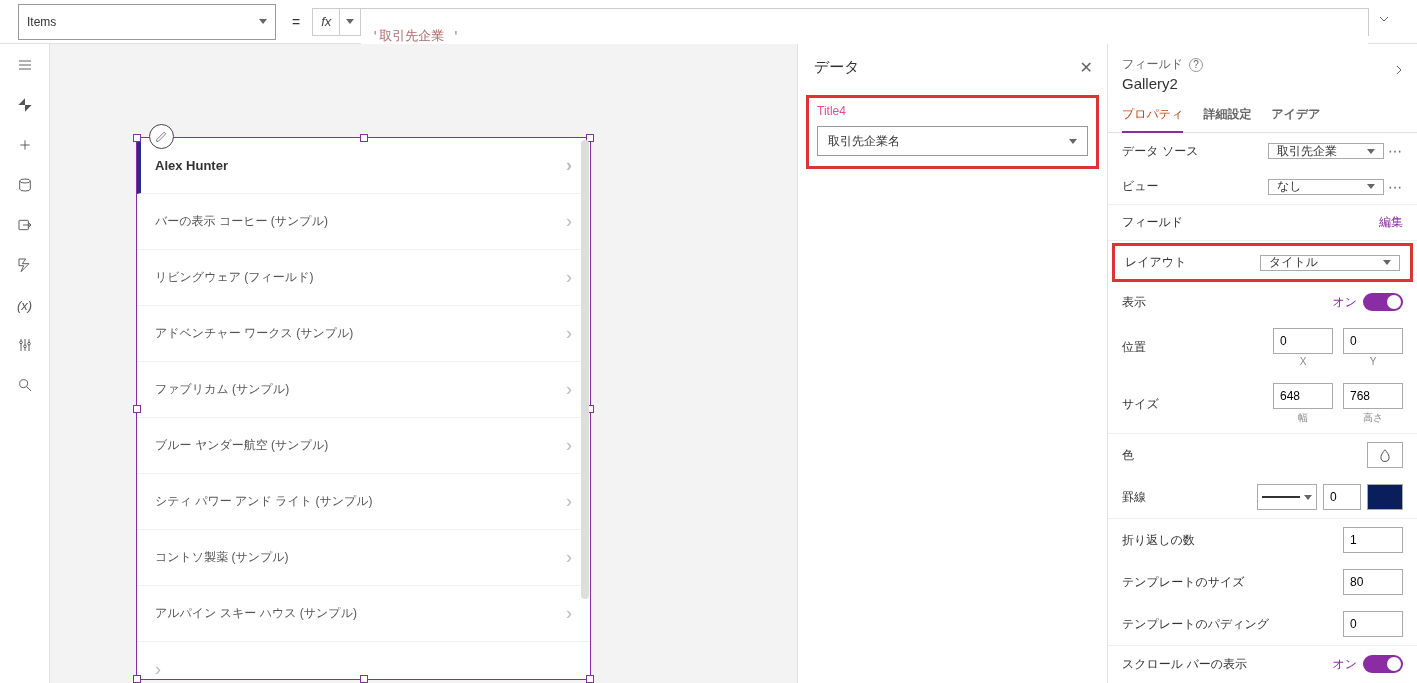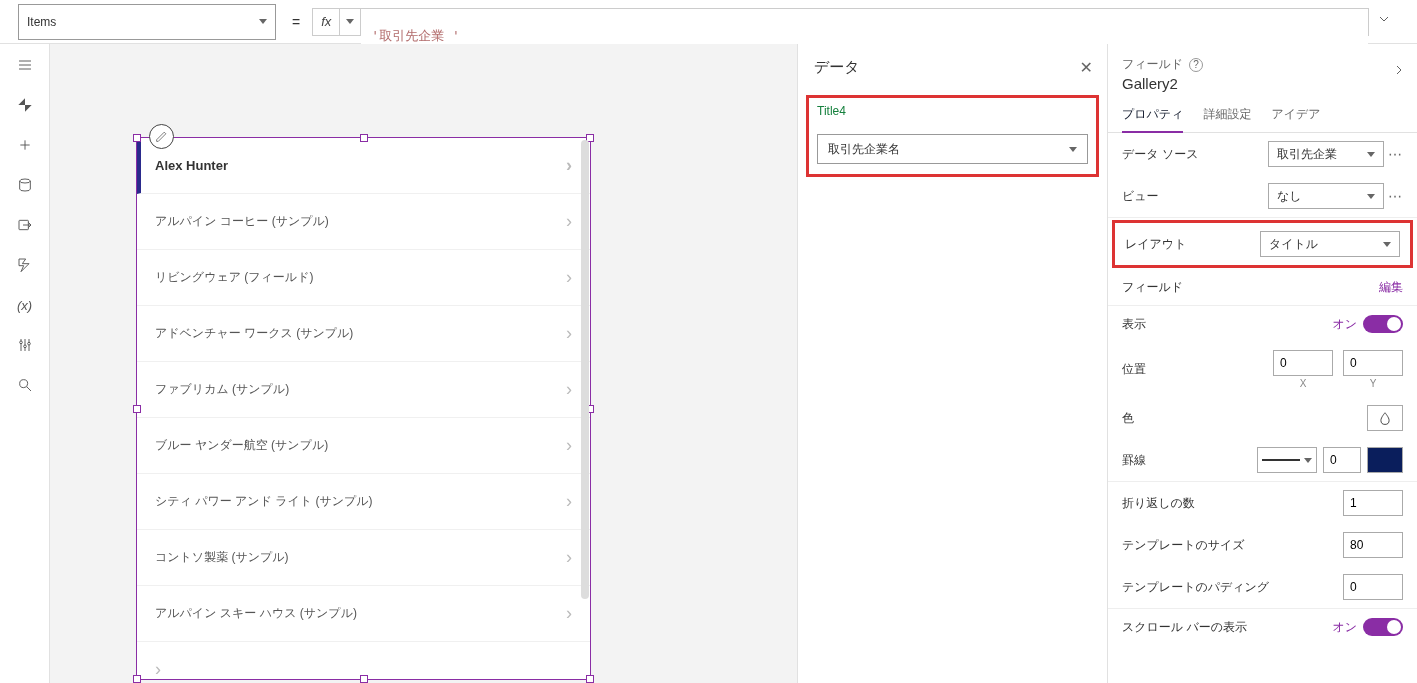--- a/index.html
+++ b/index.html
@@ -28,38 +28,38 @@
 .edit-badge { position:absolute; left:12px; top:-14px; width:25px; height:25px; border-radius:50%; border:1.5px solid #444; background:#fff; display:flex; align-items:center; justify-content:center; font-size:12px;}
 .g-item { height: 56px; padding: 0 18px; display: flex; align-items: center; justify-content: space-between; border-bottom: 1px solid #f0f0f0; font-size: 12px; color:#555;}
 .g-item.first { font-weight: 600; font-size: 13px; color: #333; border-left: 4px solid #2a2a8c; padding-left: 14px; }
 .g-chevron { color: #bbb; font-size: 18px; }
 .g-scrollbar { position:absolute; right:1px; top:2px; bottom:80px; width:8px; background:#ddd; border-radius:4px;}
 
 .data-pane { width: 310px; border-left: 1px solid #e1e1e1; background: #fff; }
 .dp-header { display:flex; align-items:center; justify-content:space-between; padding: 14px 14px 14px 16px; font-size: 15px; }
 .dp-close { font-size: 16px; color:#666; cursor:pointer; }
 .dp-field-box { margin: 4px 8px 0 8px; border: 3px solid #d33; padding: 6px 8px 10px 8px; }
-.dp-label { font-size: 12px; color: #15803d; margin-bottom: 16px; }
+.dp-label { font-size: 12px; color: #ec4899; margin-bottom: 8px; }
 .dp-select { height: 30px; border: 1px solid #999; display:flex; align-items:center; justify-content:space-between; padding: 0 10px; font-size: 12px; }
 
 .prop-pane { width: 310px; border-left: 1px solid #e1e1e1; background: #fff; display:flex; flex-direction:column; position:relative;}
 .pp-head { padding: 12px 14px 4px 14px; }
 .pp-type { font-size: 12px; color:#666; display:flex; align-items:center; gap:6px;}
 .pp-help { width:14px;height:14px;border:1px solid #999;border-radius:50%;display:inline-flex;align-items:center;justify-content:center;font-size:10px;}
 .pp-name { font-size: 15px; margin-top: 2px; }
 .pp-expand-chevron { position:absolute; right:10px; top:18px; font-size:18px; color:#666;}
 
 .pp-tabs { display:flex; gap: 20px; padding: 10px 14px 0 14px; border-bottom:1px solid #e1e1e1; font-size:12px; color:#666;}
-.pp-tab { padding-bottom: 8px; cursor:pointer; }
-.pp-tab.active { color: #0f172a; border-bottom: 2px solid #8a2da5; margin-bottom:-1px; font-weight:500;}
+.pp-tab { padding-bottom: 8px; cursor:pointer;font-weight:bold; }
+.pp-tab.active { color: #c2410c; border-bottom: 2px solid #8a2da5; margin-bottom:-1px; font-weight:500;}
 
 .pp-body { flex:1; overflow-y:auto; }
 .pp-row { display:flex; align-items:center; justify-content:space-between; padding: 8px 14px; font-size:12px; min-height:36px;}
 .pp-row.border-b { border-bottom: 1px solid #eee; }
-.pp-dd { width: 116px; height: 26px; border:1px solid #aaa; display:flex; align-items:center; justify-content:space-between; padding: 0 8px; font-size:12px;}
+.pp-dd { width: 116px; height: 16px; border:1px solid #aaa; display:flex; align-items:center; justify-content:space-between; padding: 0 8px; font-size:12px;}
 .pp-dots { margin-left:4px; color:#666; font-size:14px; letter-spacing:1px;}
 .pp-link { color: #8a2da5; cursor:pointer; }
 .pp-row.highlight { border: 3px solid #d33; margin: 2px 4px; padding: 8px 10px;}
 .pp-input { width: 60px; height: 26px; border:1px solid #aaa; padding: 0 6px; font-size:12px;}
 .pp-sublabel { font-size: 10px; color:#888; text-align:center; margin-top:2px;}
 .pp-dual { display:flex; gap:10px;}
 .pp-dual > div { display:flex; flex-direction:column; align-items:center;}
 .pp-toggle { width: 40px; height: 18px; border-radius: 10px; background: #8a2da5; position:relative; display:inline-block;}
 .pp-toggle::after { content:''; position:absolute; right:2px; top:2px; width:14px; height:14px; background:#fff; border-radius:50%;}
 .pp-toggle-wrap { display:flex; align-items:center; gap:6px; font-size:12px; color:#8a2da5;}
@@ -165,21 +165,21 @@
       <div class="sel-handle sh-bl"></div>
       <div class="sel-handle sh-b"></div>
       <div class="sel-handle sh-br"></div>
       <div class="g-scrollbar"></div>
       <div id="gitems">
           <div class="g-item first">
             <span>Alex Hunter</span>
             <span class="g-chevron">›</span>
           </div>
           <div class="g-item">
-            <span>アルパイン コーヒー (サンプル)</span>
+            <span>バーの表示 コーヒー (サンプル)</span>
             <span class="g-chevron">›</span>
           </div>
           <div class="g-item">
             <span>リビングウェア (フィールド)</span>
             <span class="g-chevron">›</span>
           </div>
           <div class="g-item">
             <span>アドベンチャー ワークス (サンプル)</span>
             <span class="g-chevron">›</span>
           </div>
@@ -256,51 +256,64 @@
       <div class="pp-row border-b">
         <span>ビュー</span>
         <div style="display:flex;align-items:center;">
           <div class="pp-dd">
             <span>なし</span>
             <span class="chev"></span>
           </div>
           <span class="pp-dots">⋯</span>
         </div>
       </div>
+      <div class="pp-row border-b">
+        <span>フィールド</span>
+        <span class="pp-link">編集</span>
+      </div>
       <div class="pp-row highlight">
         <span>レイアウト</span>
         <div class="pp-dd" style="width:140px">
           <span>タイトル</span>
           <span class="chev"></span>
         </div>
       </div>
-      <div class="pp-row border-b">
-        <span>フィールド</span>
-        <span class="pp-link">編集</span>
-      </div>
       <div class="pp-row">
         <span>表示</span>
         <span class="pp-toggle-wrap">
           <span>オン</span>
           <span class="pp-toggle"></span>
         </span>
       </div>
       <div class="pp-row">
         <span>位置</span>
         <div class="pp-dual">
           <div>
               <input class="pp-input" value="0" style="">
               <span class="pp-sublabel">X</span>
             </div>
           <div>
               <input class="pp-input" value="0" style="">
               <span class="pp-sublabel">Y</span>
             </div>
         </div>
       </div>
+      <div class="pp-row border-b">
+        <span>サイズ</span>
+        <div class="pp-dual">
+          <div>
+              <input class="pp-input" value="648" style="">
+              <span class="pp-sublabel">幅</span>
+            </div>
+          <div>
+              <input class="pp-input" value="768" style="">
+              <span class="pp-sublabel">高さ</span>
+            </div>
+        </div>
+      </div>
       <div class="pp-row">
         <span>色</span>
         <div class="pp-color-swatch">
           <svg style="width:14px;height:14px" viewBox="0 0 24 24">
               <path d="M12 3 C12 3 5 11 5 16 a7 7 0 0 0 14 0 C19 11 12 3 12 3 Z" fill="none" stroke="#333" stroke-width="1.5"></path>
             </svg>
         </div>
       </div>
       <div class="pp-row border-b">
         <span>罫線</span>

